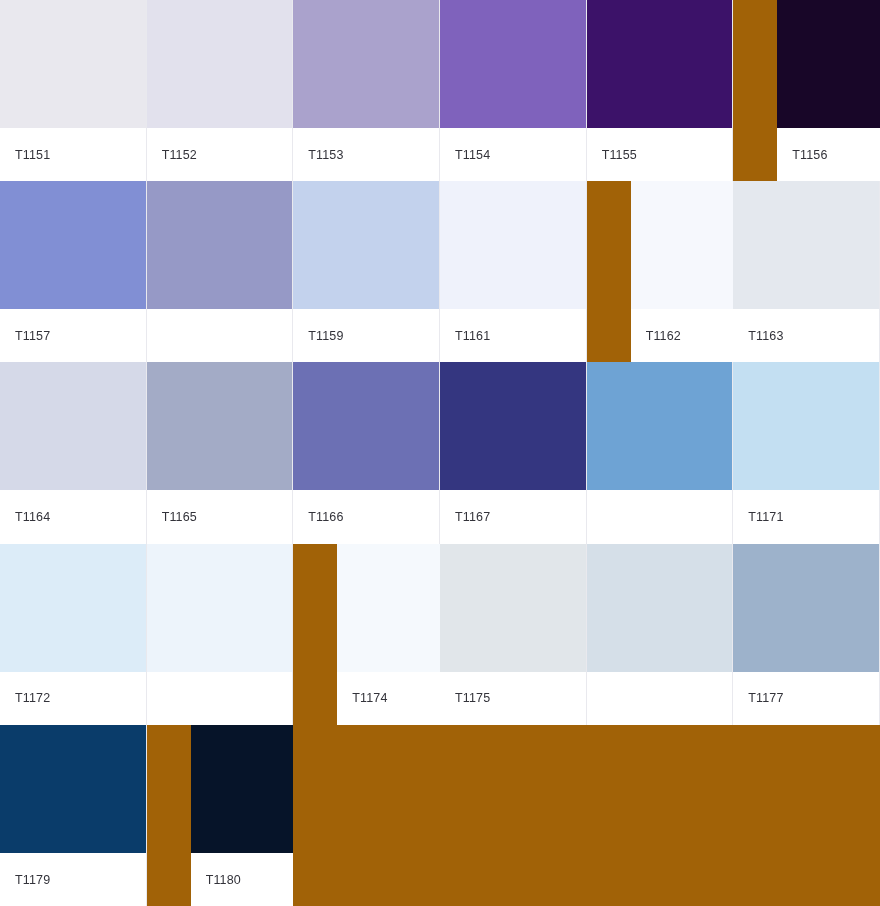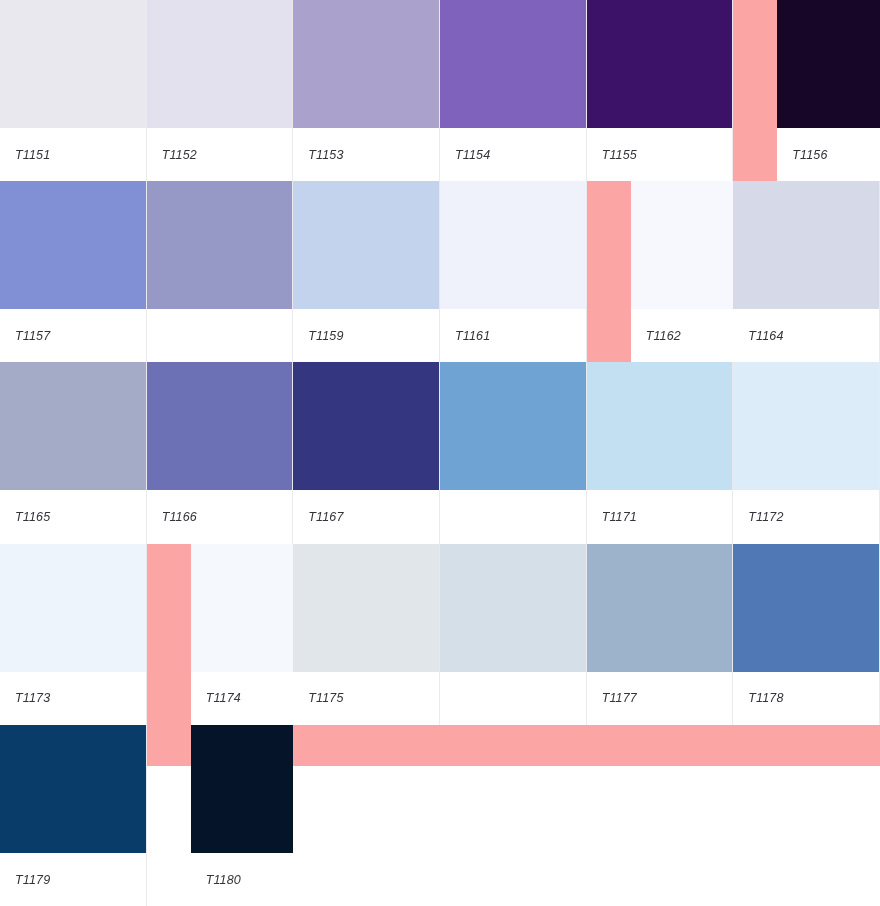--- a/index.html
+++ b/index.html
@@ -8,26 +8,25 @@
   html, body {
     width: 880px;
     height: 906px;
     overflow: hidden;
     background: #ffffff;
     font-family: "Liberation Sans", "DejaVu Sans", sans-serif;
   }
 
   #swatch-grid {
     width: 880px;
-    height: 766px;
+    height: 906px;
     display: grid;
     grid-template-columns: repeat(6, 146.67px);
     grid-template-rows: repeat(5, 181.2px);
-    background: #fca5a5;
-    font-style: italic;
+    background: #a16207;
   }
 
   .swatch-cell {
     position: relative;
     display: flex;
     flex-direction: column;
     background: #ffffff;
     border-right: 1px solid #e9e9ee;
     overflow: hidden;
   }
@@ -120,20 +119,26 @@
         <span class="swatch-label">T1161</span>
       </div>
     </div>
     <div class="swatch-cell last-col">
       <div class="swatch-color" style="background-color: rgb(246, 248, 253);"></div>
       <div class="swatch-label-area">
         <span class="swatch-label">T1162</span>
       </div>
     </div>
     <div class="swatch-cell">
+      <div class="swatch-color" style="background-color: rgb(228, 232, 238);"></div>
+      <div class="swatch-label-area">
+        <span class="swatch-label">T1163</span>
+      </div>
+    </div>
+    <div class="swatch-cell">
       <div class="swatch-color" style="background-color: rgb(213, 217, 232);"></div>
       <div class="swatch-label-area">
         <span class="swatch-label">T1164</span>
       </div>
     </div>
     <div class="swatch-cell">
       <div class="swatch-color" style="background-color: rgb(163, 171, 198);"></div>
       <div class="swatch-label-area">
         <span class="swatch-label">T1165</span>
       </div>
@@ -160,23 +165,20 @@
       </div>
     </div>
     <div class="swatch-cell">
       <div class="swatch-color" style="background-color: rgb(220, 236, 248);"></div>
       <div class="swatch-label-area">
         <span class="swatch-label">T1172</span>
       </div>
     </div>
     <div class="swatch-cell">
       <div class="swatch-color" style="background-color: rgb(237, 244, 251);"></div>
-      <div class="swatch-label-area">
-        <span class="swatch-label">T1173</span>
-      </div>
     </div>
     <div class="swatch-cell last-col">
       <div class="swatch-color" style="background-color: rgb(245, 249, 253);"></div>
       <div class="swatch-label-area">
         <span class="swatch-label">T1174</span>
       </div>
     </div>
     <div class="swatch-cell">
       <div class="swatch-color" style="background-color: rgb(225, 230, 234);"></div>
       <div class="swatch-label-area">
@@ -186,26 +188,20 @@
     <div class="swatch-cell">
       <div class="swatch-color" style="background-color: rgb(213, 223, 232);"></div>
     </div>
     <div class="swatch-cell">
       <div class="swatch-color" style="background-color: rgb(157, 178, 203);"></div>
       <div class="swatch-label-area">
         <span class="swatch-label">T1177</span>
       </div>
     </div>
     <div class="swatch-cell">
-      <div class="swatch-color" style="background-color: rgb(79, 120, 181);"></div>
-      <div class="swatch-label-area">
-        <span class="swatch-label">T1178</span>
-      </div>
-    </div>
-    <div class="swatch-cell">
       <div class="swatch-color" style="background-color: rgb(10, 60, 106);"></div>
       <div class="swatch-label-area">
         <span class="swatch-label">T1179</span>
       </div>
     </div>
     <div class="swatch-cell last-col">
       <div class="swatch-color" style="background-color: rgb(6, 20, 41);"></div>
       <div class="swatch-label-area">
         <span class="swatch-label">T1180</span>
       </div>

